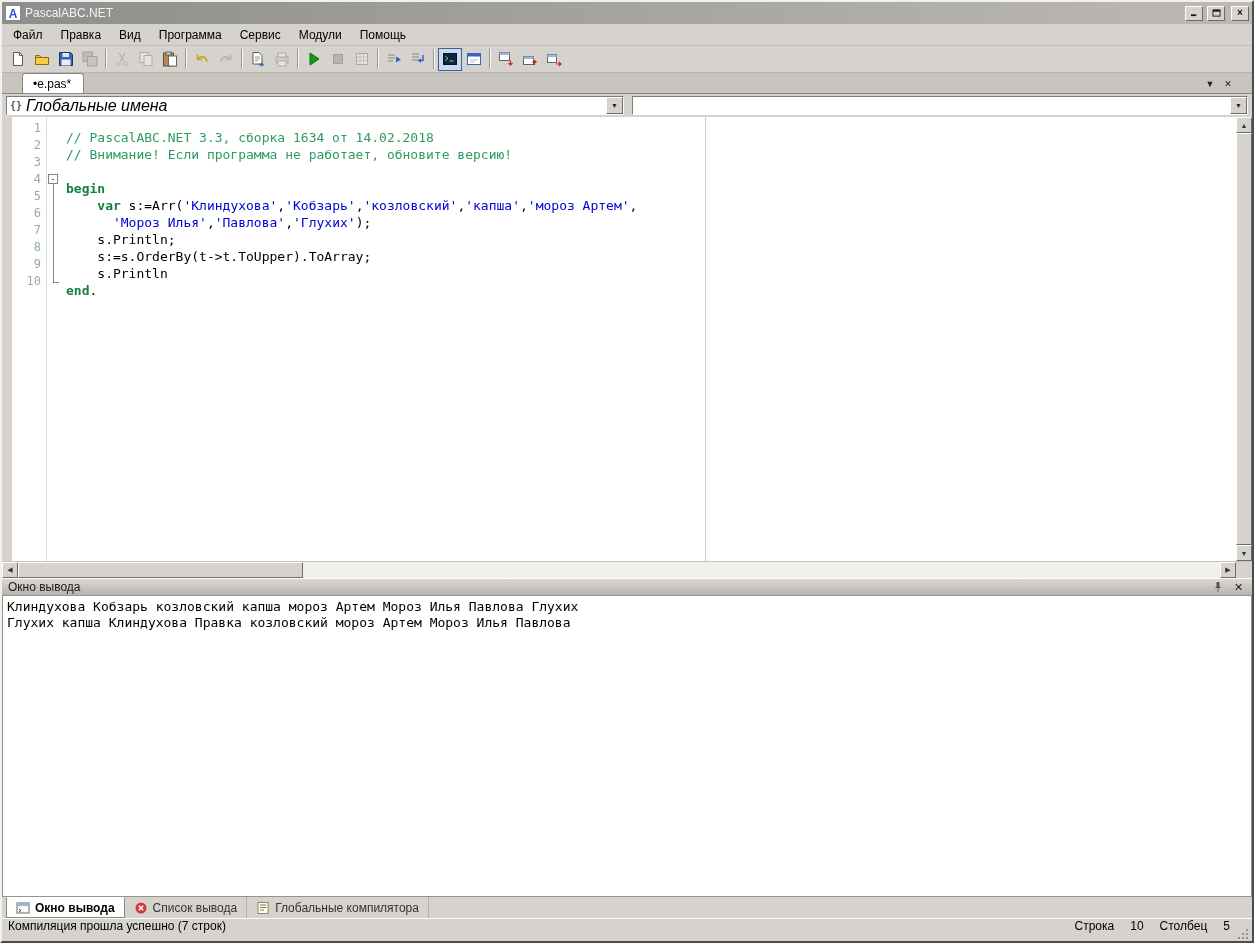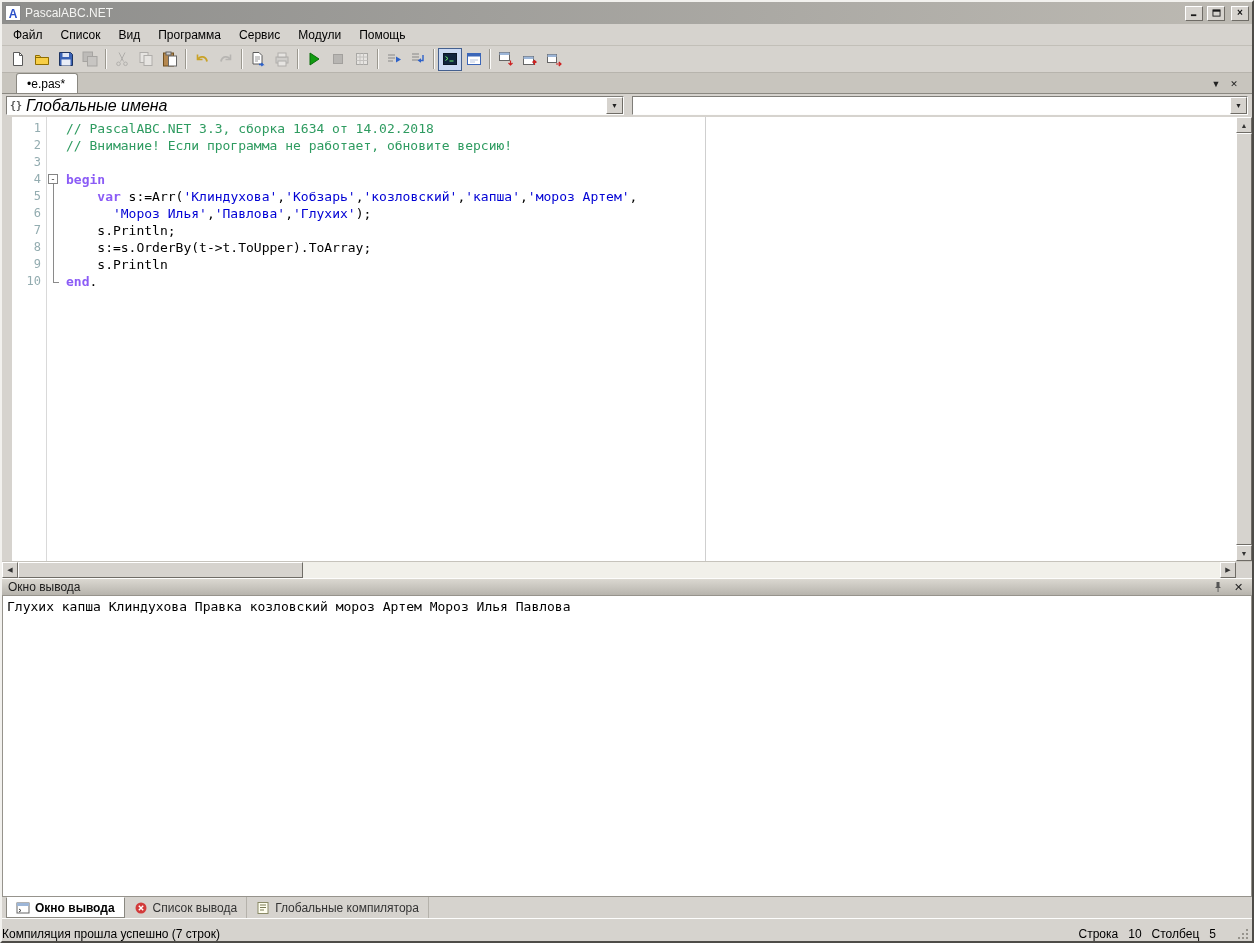--- a/index.html
+++ b/index.html
@@ -52,21 +52,21 @@
   .tb-btn .ico, .ico { display:inline-flex; }
   .tb-btn svg { width:16px; height:16px; }
   .tb-btn.disabled { opacity:.40; filter:grayscale(100%); }
   .tb-btn.pressed { background:#cBD9f2; background:#cbd9f2; border:1px solid #44608f; }
   .tb-sep { width:2px; height:20px; margin:0 3px; border-left:1px solid #9b988f; border-right:1px solid #fbfaf8; }
 
   
   .tabrow {
     height:21px; flex:0 0 21px;
     display:flex; align-items:flex-end;
-    background:#c8c5be; padding:0 8px;
+    background:#c8c5be; padding:0 14px;
     border-bottom:1px solid #8a8881;
   }
   .doc-tab {
     margin-left:6px; padding:3px 12px 2px 10px;
     background:#fff; border:1px solid #8a8881; border-bottom:none;
     border-radius:3px 3px 0 0; font-size:12px;
   }
   .tabrow-spacer { flex:1; }
   .tabrow-btn { width:16px; height:15px; display:inline-flex; align-items:center; justify-content:center;
     font-size:9px; color:#222; margin:0 2px 2px 0; }
@@ -111,27 +111,27 @@
   .fold-cell .vline { position:absolute; left:6px; top:0; bottom:0; width:1px; background:#8a8a8a; }
   .fold-cell .vline.lower { top:13px; }
   .fold-cell .vline.upper { bottom:8px; }
   .fold-cell .hline { position:absolute; left:6px; top:9px; width:6px; height:1px; background:#8a8a8a; }
   .fold-cell .fbox {
     position:absolute; left:1px; top:3px; width:10px; height:10px;
     border:1px solid #848484; background:#fff;
     font:9px/8px "DejaVu Sans Mono", monospace; text-align:center; color:#333;
   }
   .code {
-    flex:1; padding:3px 0 0 6px; position:relative;
+    flex:1; padding:12px 0 0 6px; position:relative;
     font:13px/17px "DejaVu Sans Mono", monospace; white-space:pre; color:#000;
   }
   .cline { height:17px; }
   .seg-c { color:var(--comment-color,#2e9b60); }
   .seg-s { color:var(--string-color,#0000d4); }
-  .seg-k { color:#8b5cf6; font-weight:bold; }
+  .seg-k { color:#15803d; font-weight:bold; }
   .editor-divider { position:absolute; left:693px; top:0; bottom:0; width:1px; background:#cfcfcf; }
 
   
   .vscroll { width:16px; flex:0 0 16px; display:flex; flex-direction:column; background:#f1f0ea; }
   .sb-btn {
     width:16px; height:16px; flex:0 0 16px;
     display:flex; align-items:center; justify-content:center;
     background:#d6d3ce; border:1px solid; border-color:#fff #6f6c66 #6f6c66 #fff;
     font-size:7px; color:#333;
   }
@@ -173,26 +173,26 @@
   }
   .btab svg { width:14px; height:14px; }
   .btab.active {
     background:#fff; color:#000; font-weight:bold;
     border:1px solid #8a8881; border-top:1px solid #fff;
   }
 
   
   .statusbar {
     height:23px; flex:0 0 23px;
-    display:flex; align-items:flex-end; padding:0 2px 0 0;
+    display:flex; align-items:flex-start; padding:0 2px 0 6px;
     background:#d6d3ce; border-top:1px solid #fdfdfc;
     font-size:12px;
   }
   .statusbar .sb-msg { flex:1; }
-  .sb-linecol { display:flex; gap:10px; margin-right:20px; }
+  .sb-linecol { display:flex; gap:16px; margin-right:6px; }
   .grip { width:14px; height:14px; align-self:flex-end; }
 </style>
 </head>
 <body>
 
 <div class="window">
 
   <div class="titlebar">
     <span class="title-logo">
       <svg viewBox="0 0 16 16">
@@ -210,21 +210,21 @@
         <svg viewBox="0 0 10 9">
           <rect x="1" y="1" width="8" height="7" fill="none" stroke="#1a1a1a"></rect>
           <rect x="1" y="1" width="8" height="2" fill="#1a1a1a"></rect>
         </svg>
       </span>
     <span class="win-btn close">×</span>
   </div>
 
   <div class="menubar">
       <div class="menu-item">Файл</div>
-      <div class="menu-item">Список</div>
+      <div class="menu-item">Правка</div>
       <div class="menu-item">Вид</div>
       <div class="menu-item">Программа</div>
       <div class="menu-item">Сервис</div>
       <div class="menu-item">Модули</div>
       <div class="menu-item">Помощь</div>
     </div>
 
   <div class="toolbar">
       <button class="tb-btn">
         <span class="ico">
@@ -498,21 +498,21 @@
     <span class="oh-title">Окно вывода</span>
     <span class="oh-btn">
       <svg viewBox="0 0 12 12">
           <path d="M4.5 1h3v4.5l1.5 1.5H3l1.5-1.5z" fill="#555"></path>
           <rect x="5.6" y="7" width="0.9" height="4" fill="#555"></rect>
         </svg>
     </span>
     <span class="oh-btn">✕</span>
   </div>
 
-  <div class="output-area"><div class="out-line">Глухих капша Клиндухова Правка козловский мороз Артем Мороз Илья Павлова</div></div>
+  <div class="output-area"><div class="out-line">Клиндухова Кобзарь козловский капша мороз Артем Мороз Илья Павлова Глухих</div><div class="out-line">Глухих капша Клиндухова Правка козловский мороз Артем Мороз Илья Павлова</div></div>
 
   <div class="bottom-tabs">
       <div class="btab active">
         <span class="ico">
           <svg viewBox="0 0 14 14">
             <rect x="1" y="2" width="12" height="10" fill="#fff" stroke="#666"></rect>
             <rect x="1" y="2" width="12" height="3" fill="#9db6d8"></rect>
             <path d="M3 8l2 1.5-2 1.5" fill="none" stroke="#444"></path>
           </svg>
         </span>

